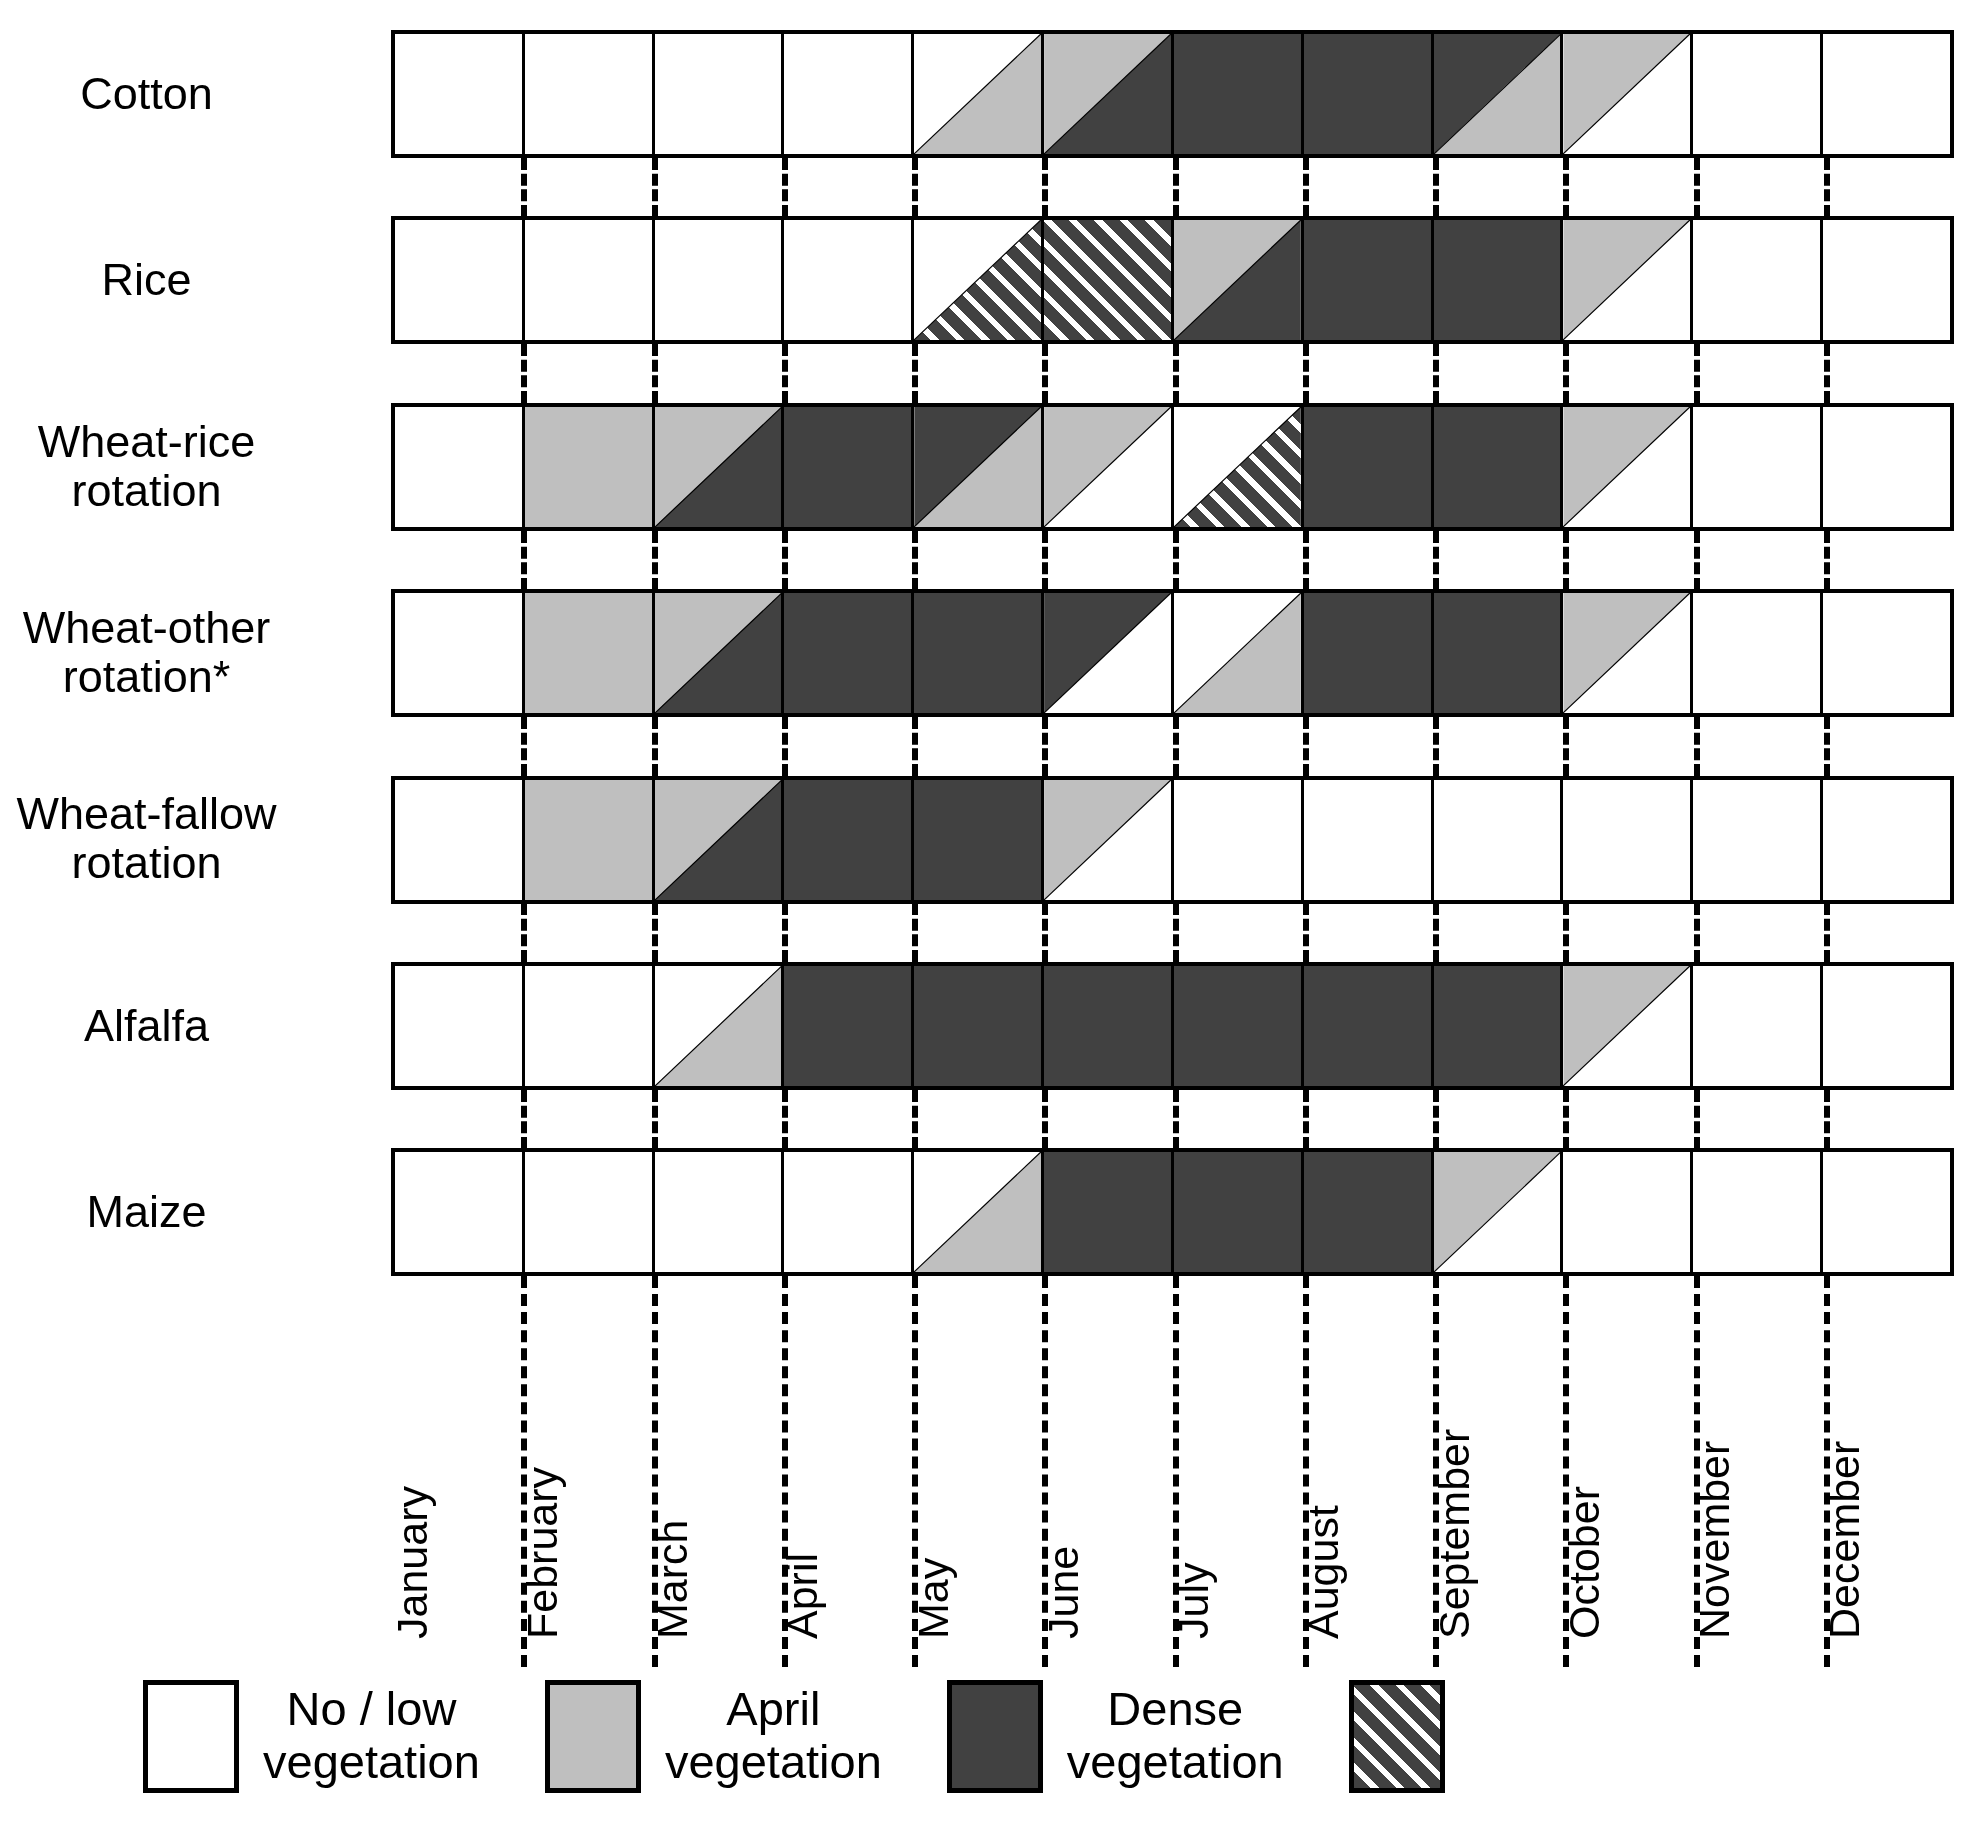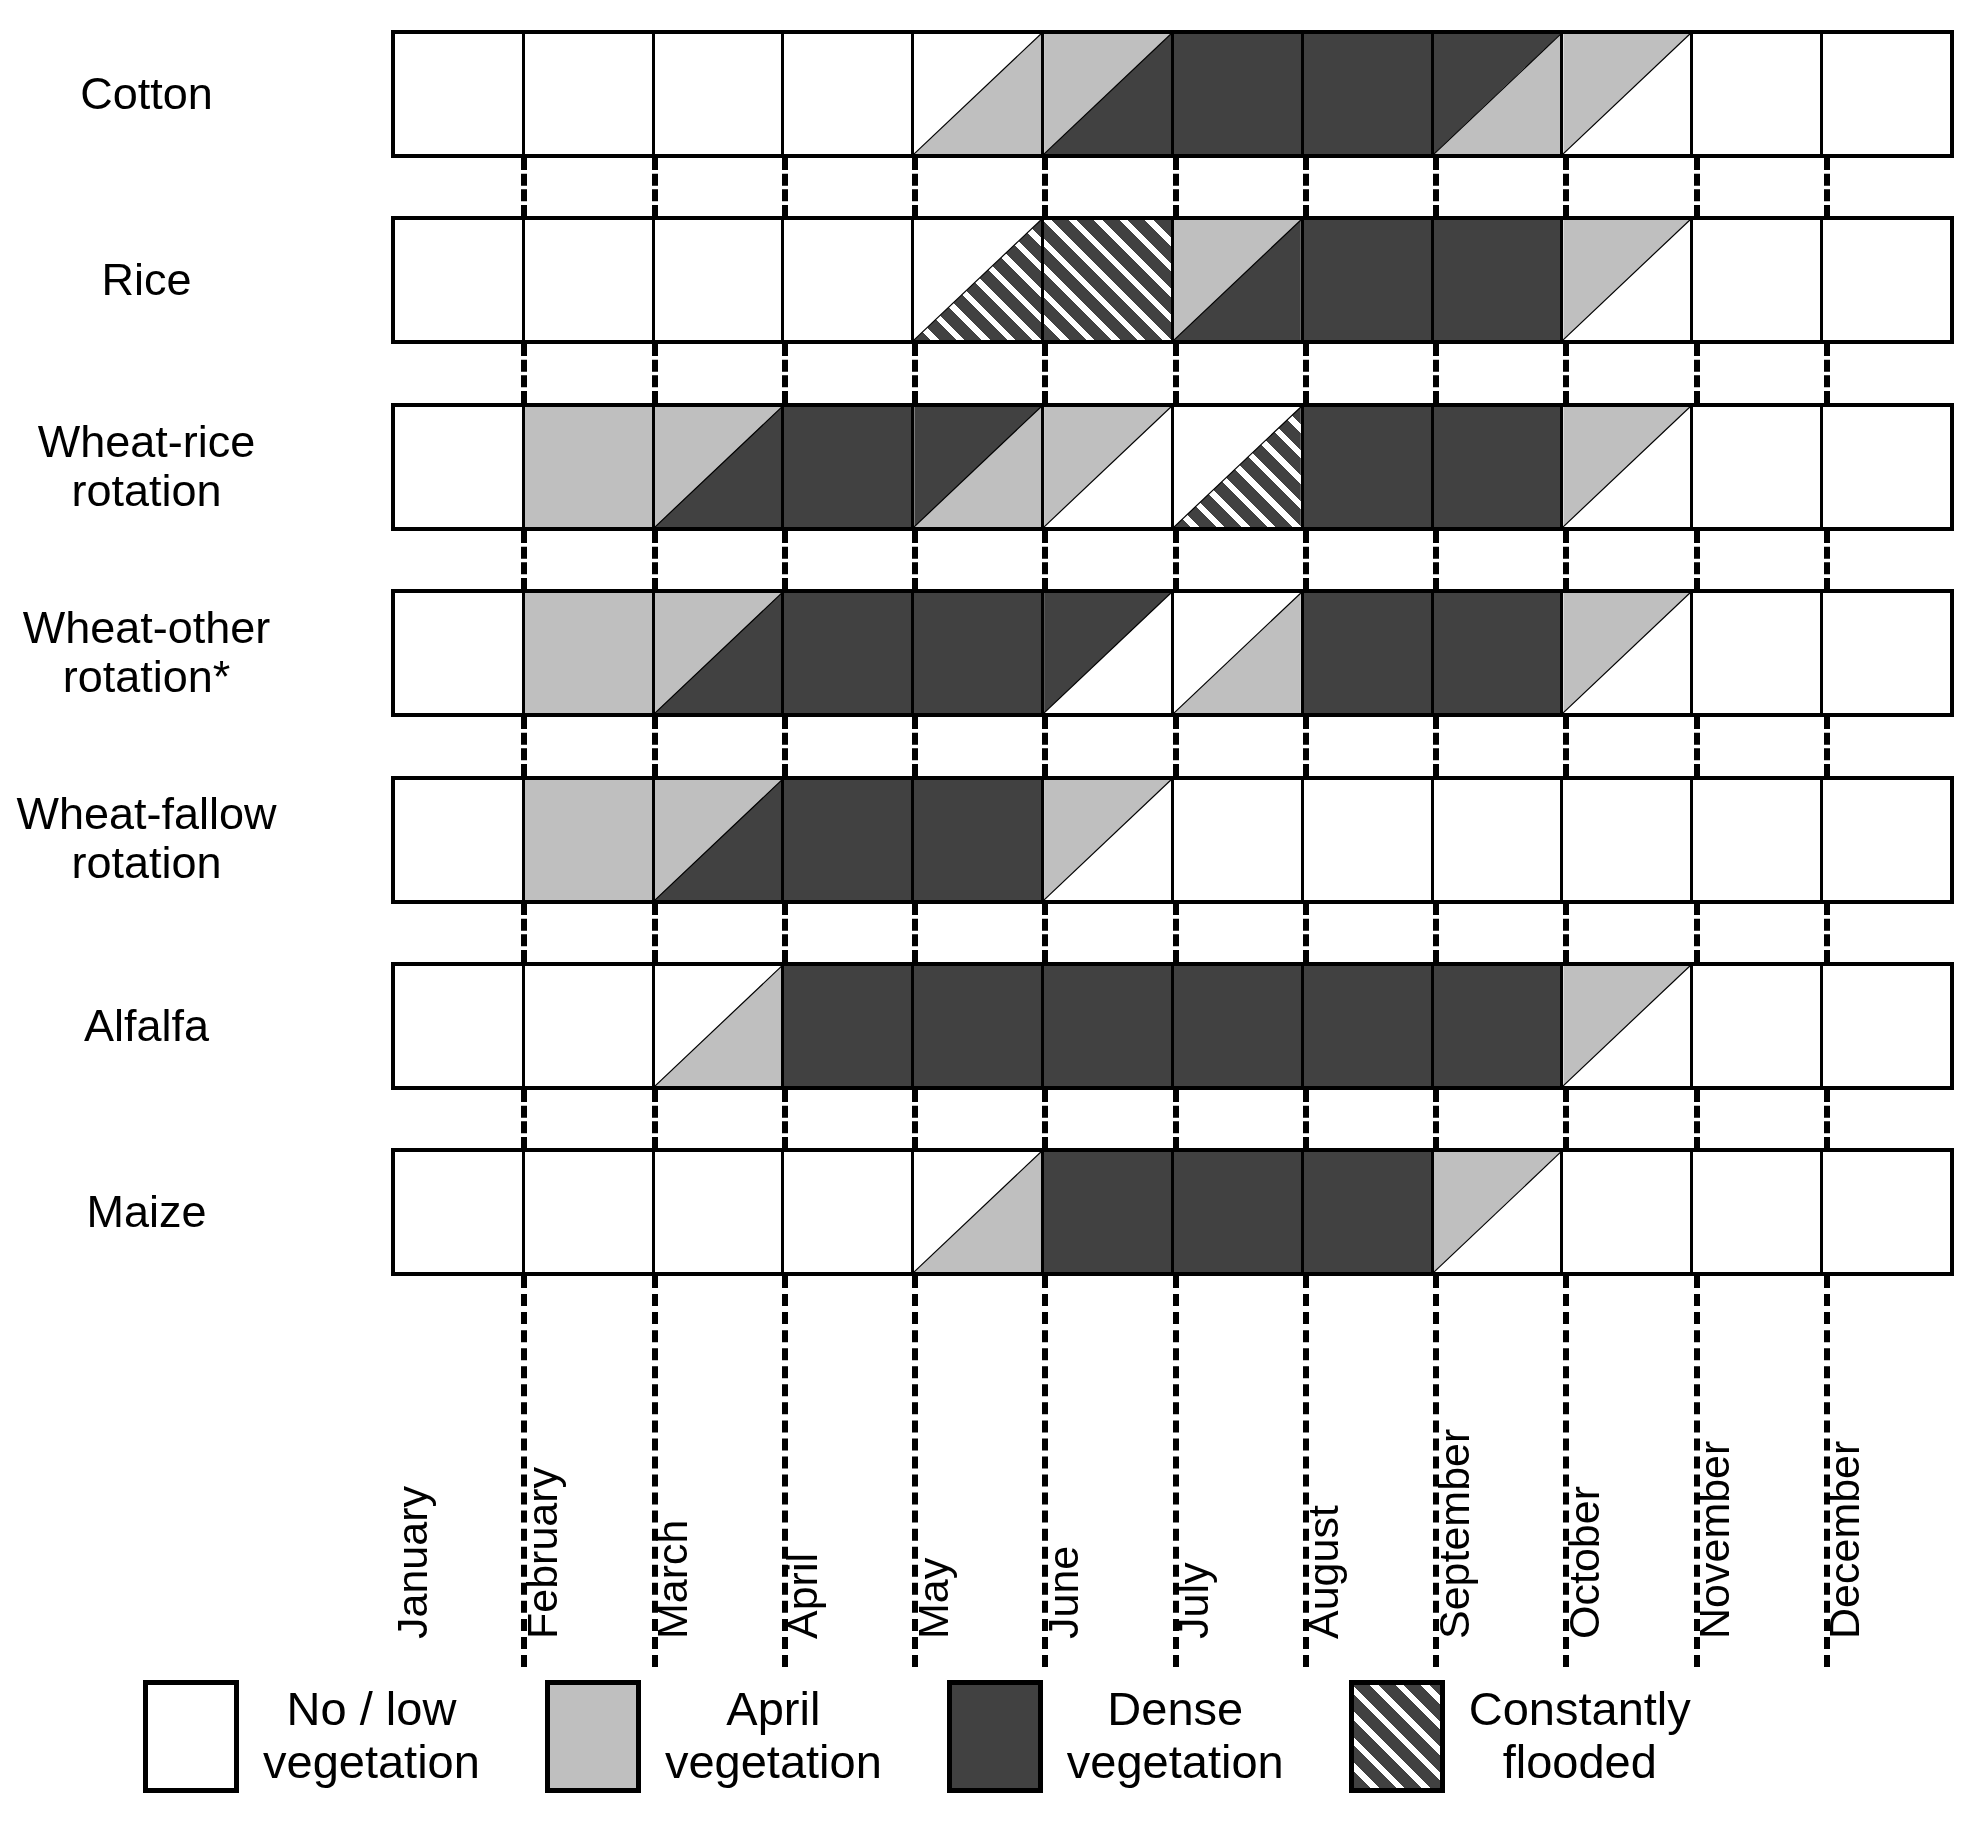--- a/index.html
+++ b/index.html
@@ -626,19 +626,17 @@
         <div class="legend-text">April
 vegetation</div>
       </div>
       <div class="legend-item">
         <div class="legend-swatch" style="background: rgb(65, 65, 65);"></div>
         <div class="legend-text">Dense
 vegetation</div>
       </div>
       <div class="legend-item">
         <div class="legend-swatch" style="background: repeating-linear-gradient(45deg, rgb(65, 65, 65) 0px, rgb(65, 65, 65) 12px, rgb(255, 255, 255) 12px, rgb(255, 255, 255) 18px);"></div>
-        <div class="legend-text">Constantly
-flooded</div>
       </div>
     </div>
 
 </div>
 
 
 </body></html>

